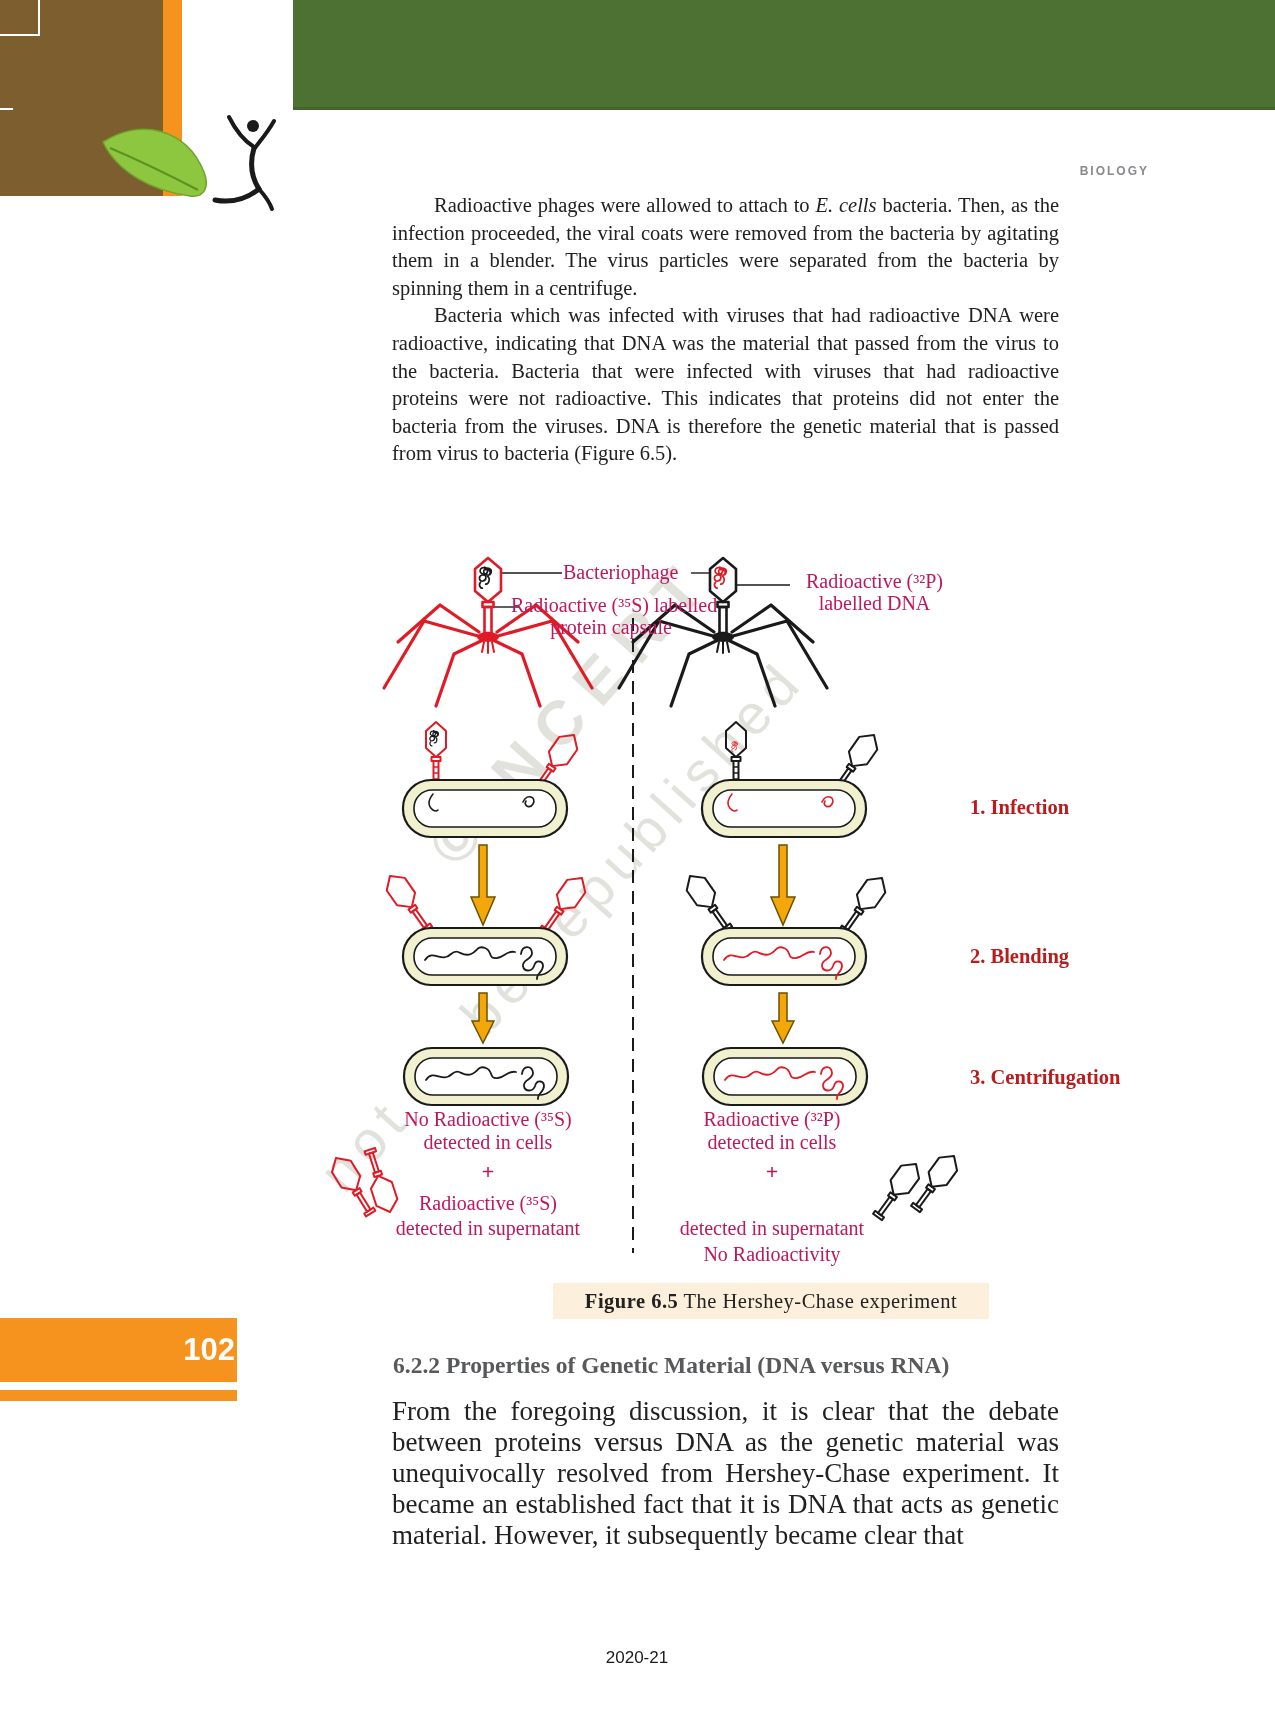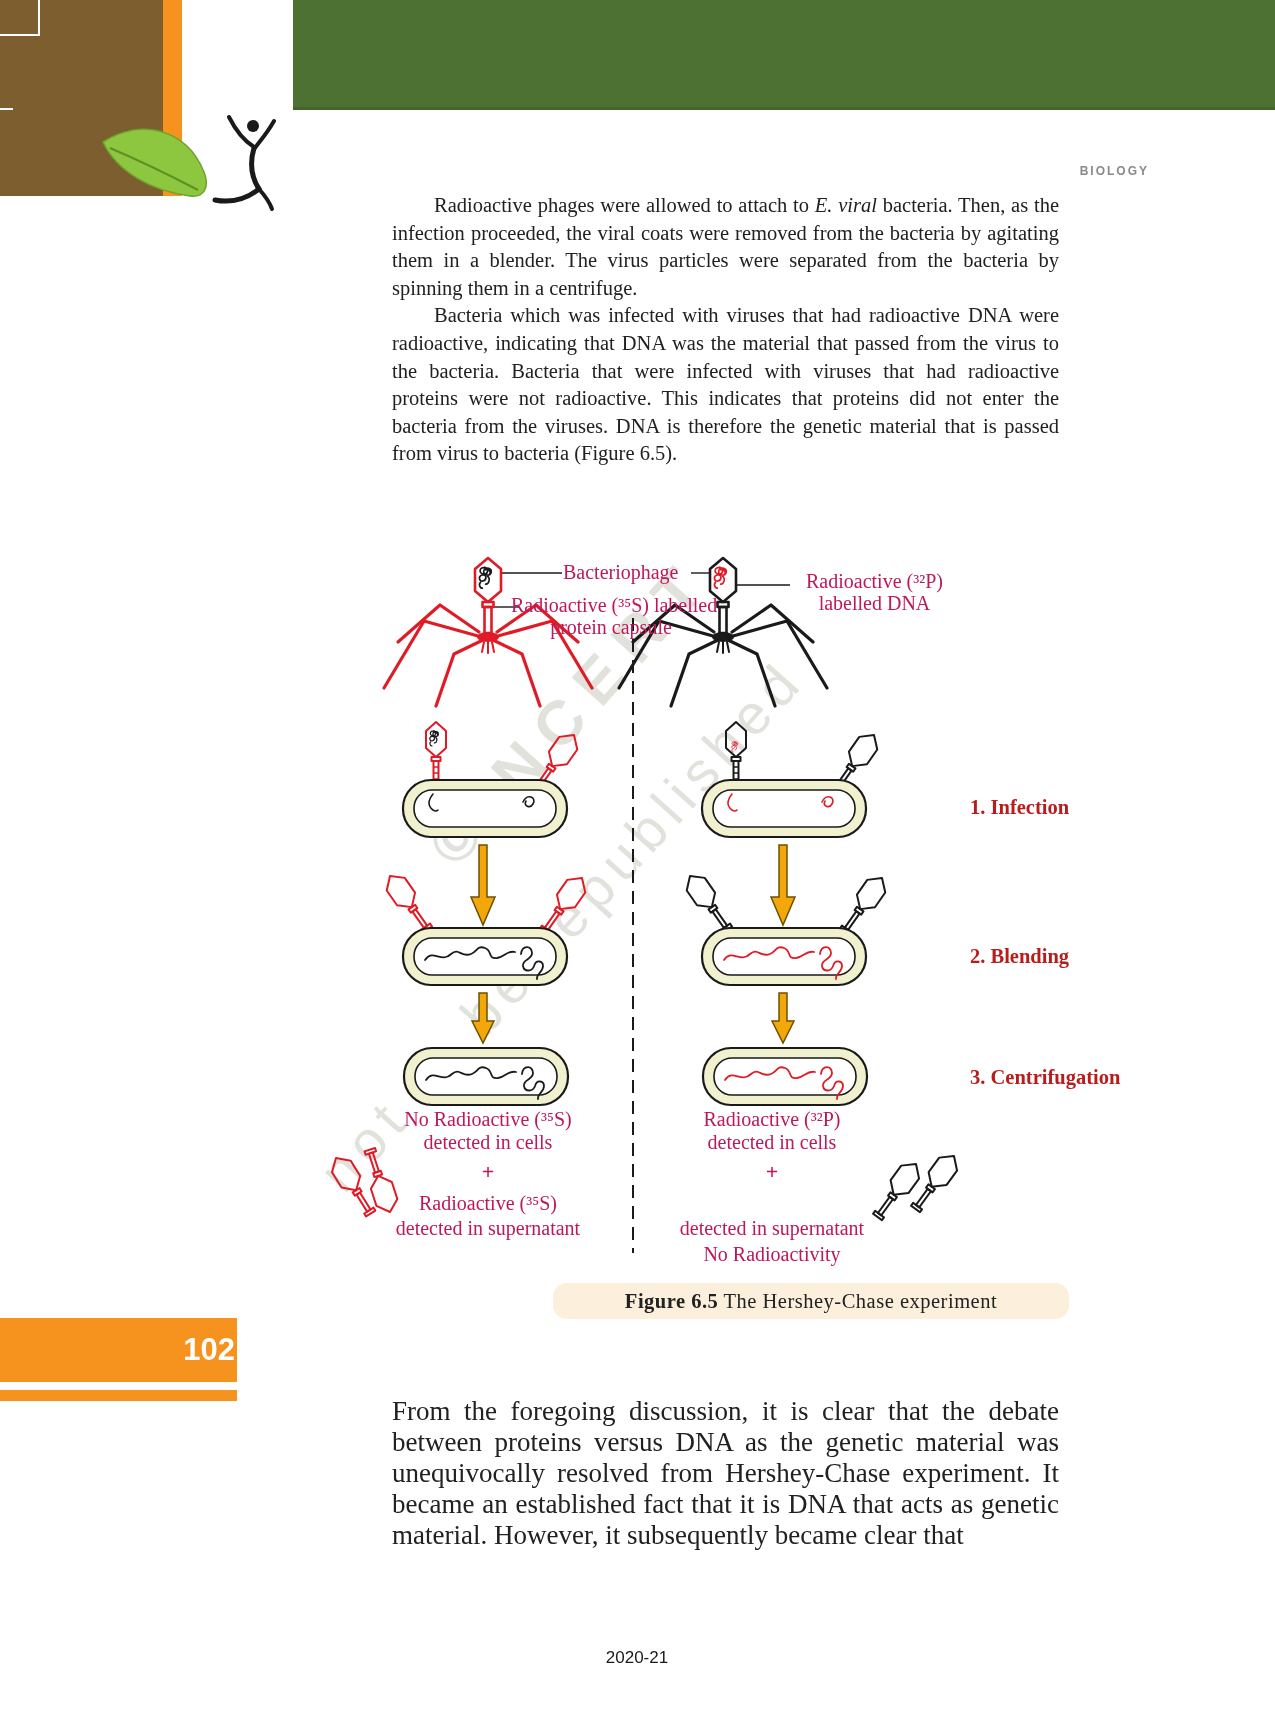--- a/index.html
+++ b/index.html
@@ -27,22 +27,22 @@
   .fig-art{left:280px;top:500px;width:830px;height:770px;}
   .wm{font-family:"Liberation Sans","DejaVu Sans",sans-serif;color:#e2e2dc;white-space:nowrap;
       transform-origin:left center;transform:rotate(-48deg);font-weight:700;}
   .wm1{left:440px;top:820px;font-size:62px;letter-spacing:16px;}
   .wm2{left:330px;top:1150px;font-size:56px;letter-spacing:8px;font-weight:400;}
   .fig-label{font-size:20px;white-space:nowrap;color:#be185d;}
   .ctr{text-align:center;}
   .step{font-weight:700;font-size:20.5px;white-space:nowrap;color:#b91c1c;}
   .plus{font-weight:700;font-size:22px;}
 
-  .caption-bar{left:553px;top:1283px;width:516px;height:36px;background:#fcefdb;
-      text-align:center;line-height:36px;font-size:20.5px;color:#222;letter-spacing:0.5px;border-radius:14px;}
+  .caption-bar{left:553px;top:1283px;width:436px;height:36px;background:#fcefdb;
+      text-align:center;line-height:36px;font-size:20.5px;color:#222;letter-spacing:0.5px;}
   .cap-bold{font-weight:700;}
 
   
   .badge{left:0;top:1318px;width:237px;height:64px;background:#f6921e;}
   .badge-num{width:215px;text-align:right;line-height:64px;color:#ffffff;
       font-family:"Liberation Sans","DejaVu Sans",sans-serif;font-size:31px;font-weight:700;padding-left:20px;}
   .badge-strip{left:0;top:1390px;width:237px;height:11px;background:#f6921e;}
 
   
   .section-heading{left:393px;top:1352px;width:680px;font-size:23.5px;font-weight:700;color:#58595b;white-space:nowrap;}
@@ -71,21 +71,21 @@
       <path d="M274,121 C266,135 259,142 255,148" stroke-width="4"></path>
       <path d="M254,148 C249,165 252,178 259,189" stroke-width="5"></path>
       <path d="M259,189 C245,200 230,203 215,200" stroke-width="5"></path>
       <path d="M259,189 C266,197 270,203 272,209" stroke-width="4"></path>
     </g>
   </svg>
 
   <div class="abs running-head">BIOLOGY</div>
 
   <div class="abs bodytext" style="top:192px;">
-    <p class="para"><span>Radioactive phages were allowed to attach to </span><span class="ital">E. viral</span><span> bacteria. Then, as the infection proceeded, the viral coats were removed from the bacteria by agitating them in a blender. The virus particles were separated from the bacteria by spinning them in a centrifuge.</span></p>
+    <p class="para"><span>Radioactive phages were allowed to attach to </span><span class="ital">E. cells</span><span> bacteria. Then, as the infection proceeded, the viral coats were removed from the bacteria by agitating them in a blender. The virus particles were separated from the bacteria by spinning them in a centrifuge.</span></p>
     <p class="para">Bacteria which was infected with viruses that had radioactive DNA were radioactive, indicating that DNA was the material that passed from the virus to the bacteria. Bacteria that were infected with viruses that had radioactive proteins were not radioactive. This indicates that proteins did not enter the bacteria from the viruses. DNA is therefore the genetic material that is passed from virus to bacteria (Figure 6.5).</p>
   </div>
 
   <div class="abs wm wm1">© NCERT</div>
   <div class="abs wm wm2">not to be republished</div>
 
   <svg class="abs fig-art" viewBox="280 500 830 770">
     <defs>
       <g id="phage-big" stroke="currentColor" fill="none" stroke-width="2.6" stroke-linejoin="round" stroke-linecap="round">
         <polygon points="0,0 13,11 13,33 0,44 -13,33 -13,11"></polygon>
@@ -223,17 +223,18 @@
 
   <div class="abs caption-bar">
     <span class="cap-bold">Figure 6.5</span><span> The Hershey-Chase experiment</span>
   </div>
 
   <div class="abs badge">
     <div class="badge-num">102</div>
   </div>
   <div class="abs badge-strip"></div>
 
+  <div class="abs section-heading">6.2.2 Properties of Genetic Material (DNA versus RNA)</div>
   <div class="abs section-body">From the foregoing discussion, it is clear that the debate between proteins versus DNA as the genetic material was unequivocally resolved from Hershey-Chase experiment. It became an established fact that it is DNA that acts as genetic material. However, it subsequently became clear that</div>
 
   <div class="abs footer">2020-21</div>
 
 </div>
 
 </body></html>

